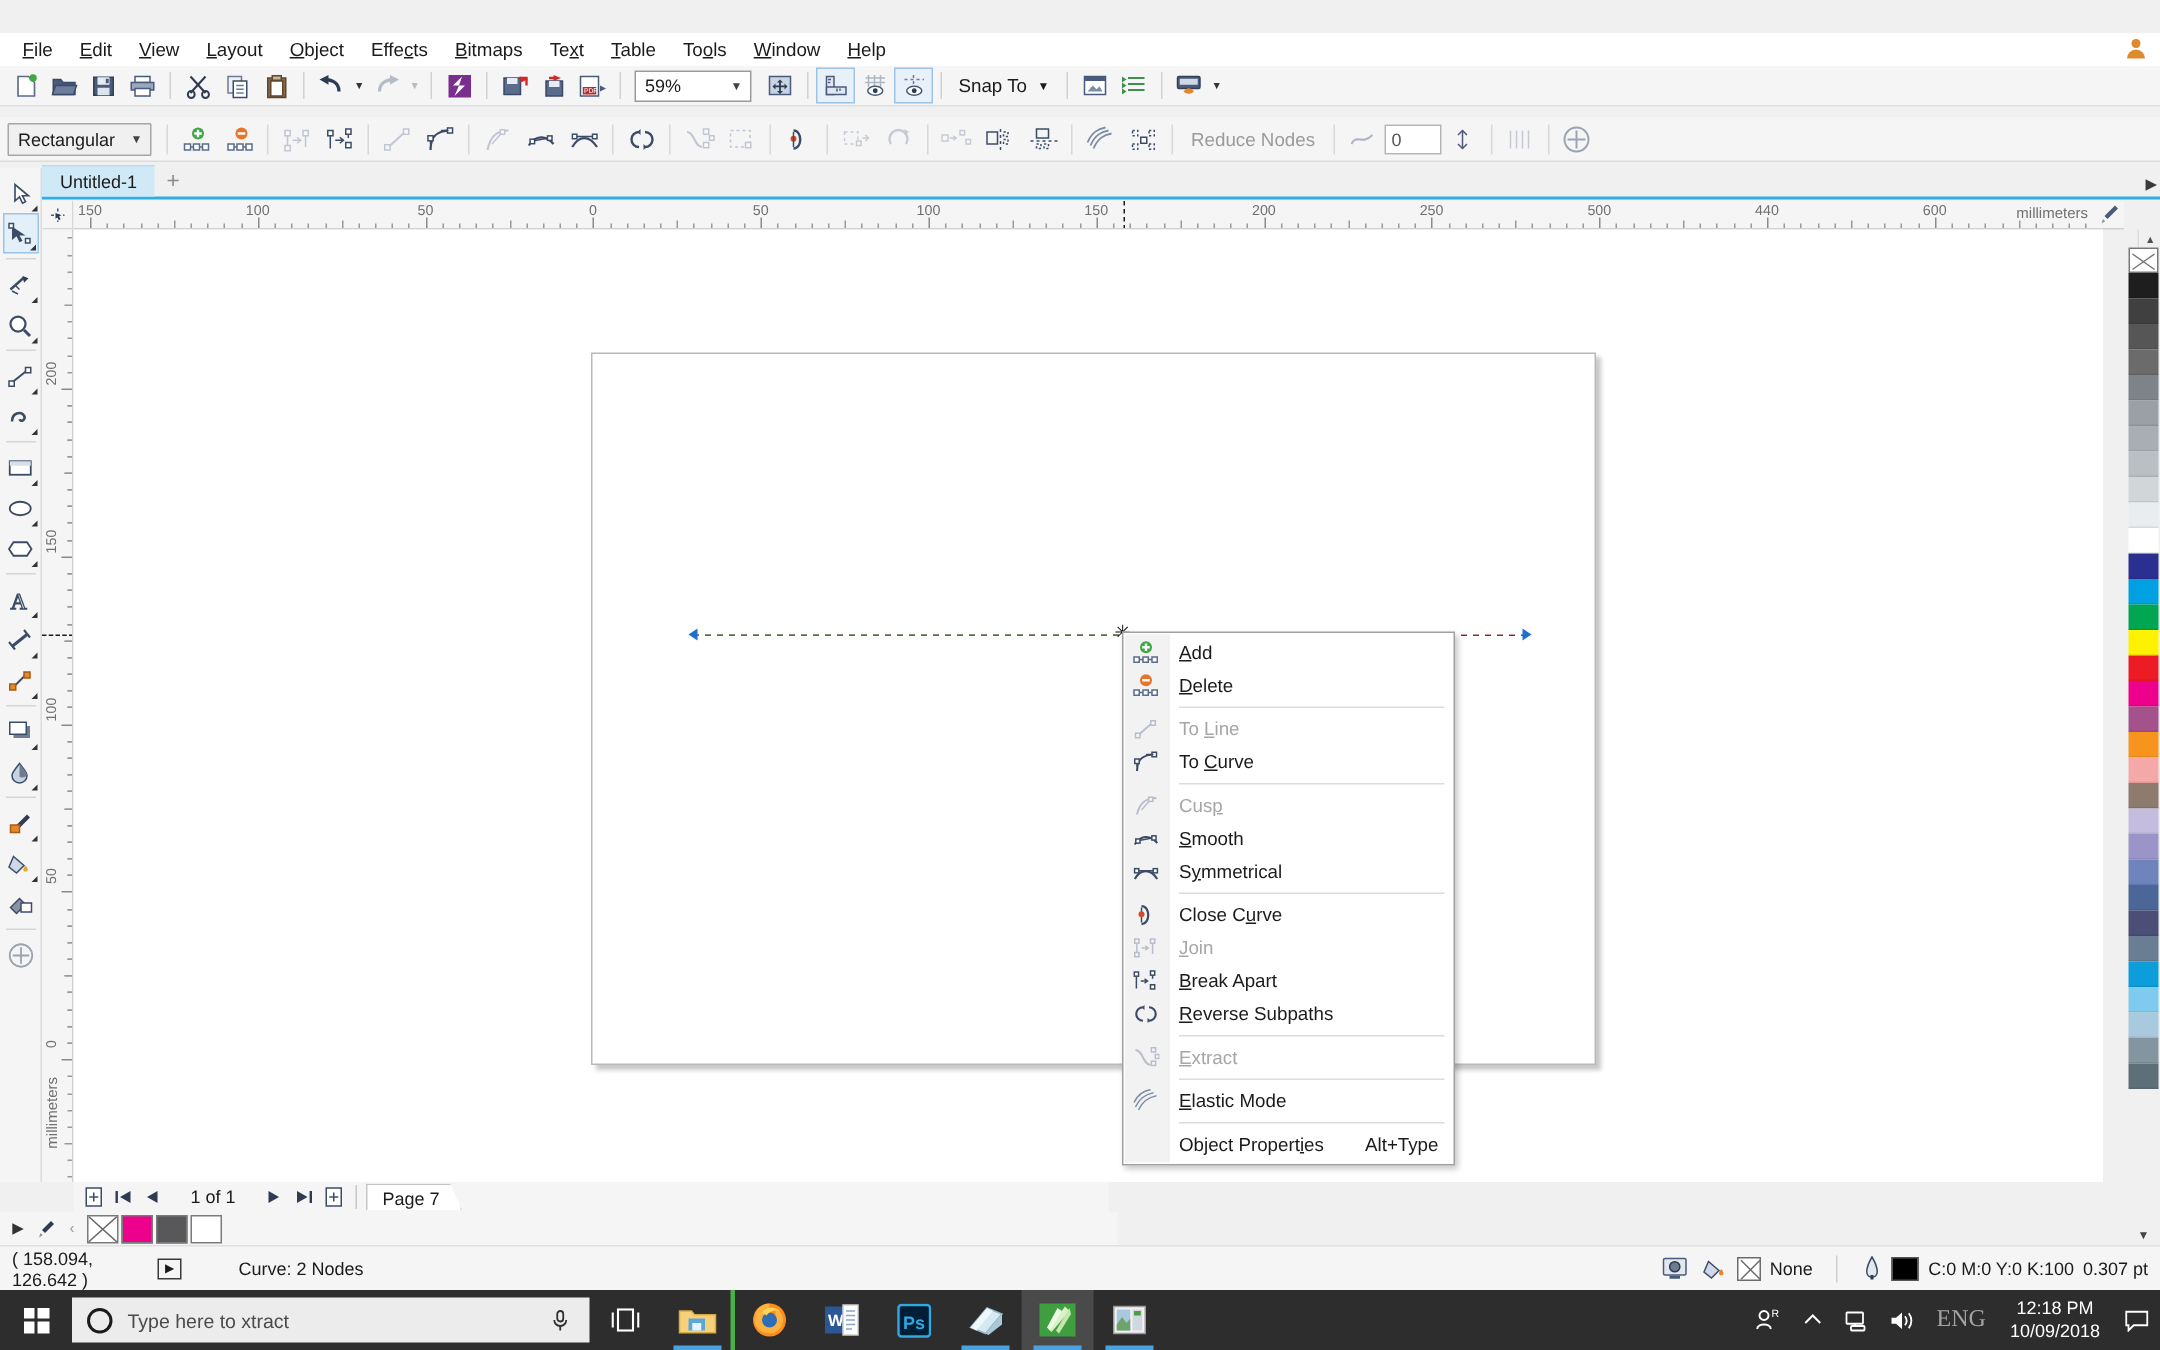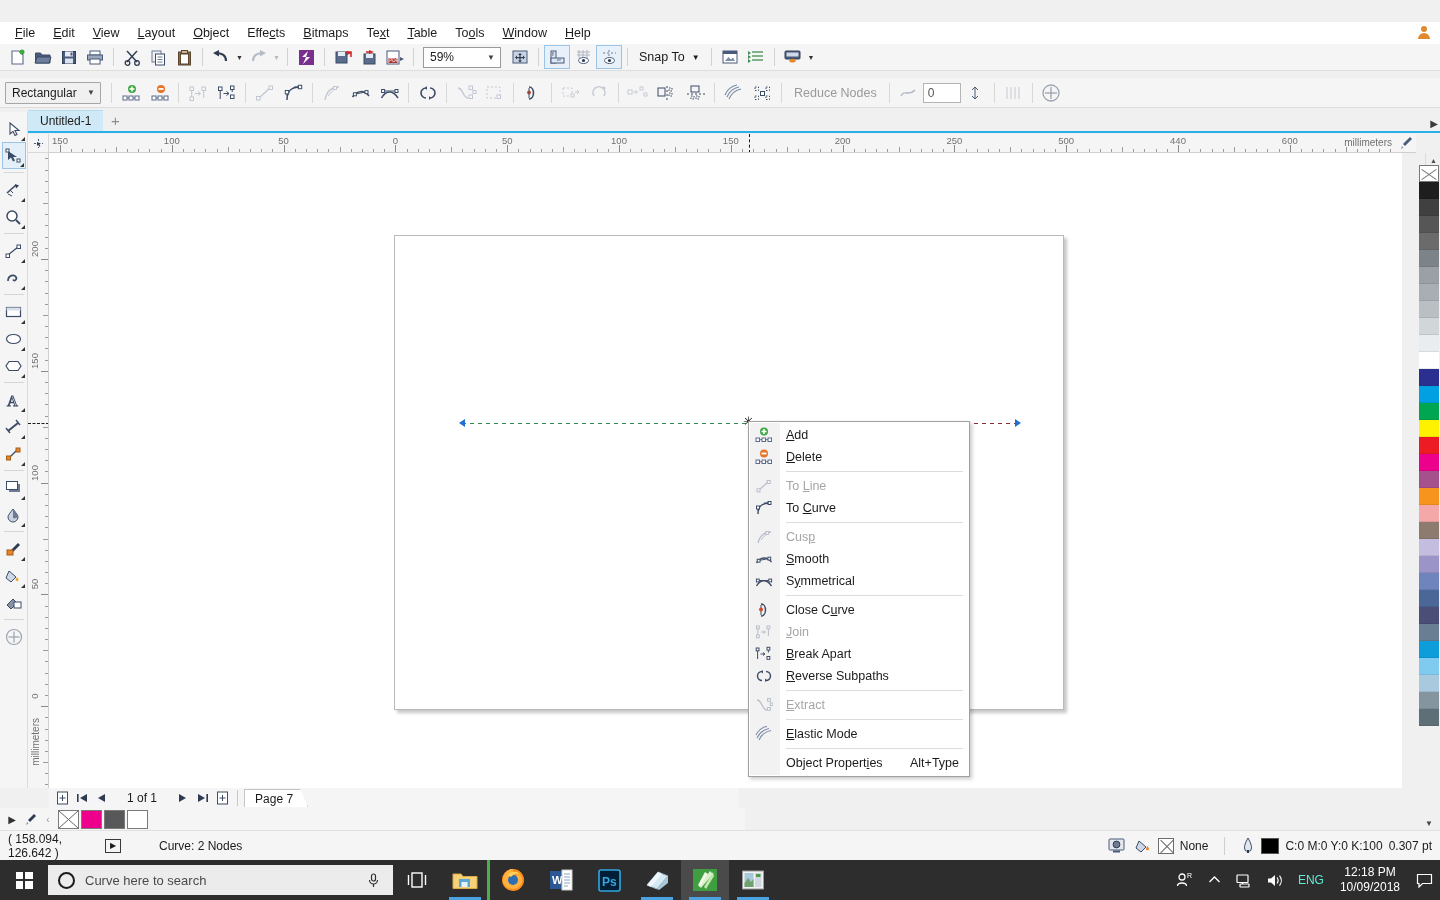--- a/index.html
+++ b/index.html
@@ -270,21 +270,21 @@
   .tb-app {
     width:48px; height:40px; display:flex; align-items:center; justify-content:center;
     position:relative;
   }
   .tb-app.active { background:#4a4a4a; }
   .tb-app .runbar { position:absolute; bottom:0; left:8px; width:32px; height:3px; background:#4aa3e0; }
   .tb-app.ff .runbar { background:#4ab04a; left:-2px; width:3px; height:40px; bottom:0;}
   .tb-tray { position:absolute; right:0; display:flex; align-items:center; gap:0; height:40px; color:#fff; }
   .tray-ic { width:30px; height:40px; display:flex;align-items:center;justify-content:center; font-size:14px; color:#fff;}
   .tray-clock { font-size:12px; line-height:15px; text-align:center; padding:0 8px; color:#fff;}
-  .tray-lang { font-size:12px; padding:0 8px; color:#5eead4;}
+  .tray-lang { font-size:16px; padding:0 8px; color:#a3a3a3;font-family:Liberation Serif, serif;}
   .tray-action { width:32px;height:40px;display:flex;align-items:center;justify-content:center;}
   svg { display:block; }
 </style>
 </head>
 <body>
 
 <div id="app">
 
 
   <div class="menubar">
@@ -1461,21 +1461,21 @@
     <div class="tb-start">
       <div class="winlogo">
           <div></div>
           <div></div>
           <div></div>
           <div></div>
         </div>
     </div>
     <div class="tb-search">
       <span class="circ"></span>
-      <span>Curve here to search</span>
+      <span>Type here to xtract</span>
       <span class="mic">
         <svg width="11" height="15">
             <rect x="3.5" y="1" width="4" height="7" rx="2" fill="none" stroke="#303030" stroke-width="1.2"></rect>
             <path d="M1.5 7 a4 4 0 0 0 8 0" fill="none" stroke="#303030" stroke-width="1.2"></path>
             <line x1="5.5" y1="11" x2="5.5" y2="14" stroke="#303030" stroke-width="1.2"></line>
           </svg>
       </span>
     </div>
 
     <div class="tb-app">

